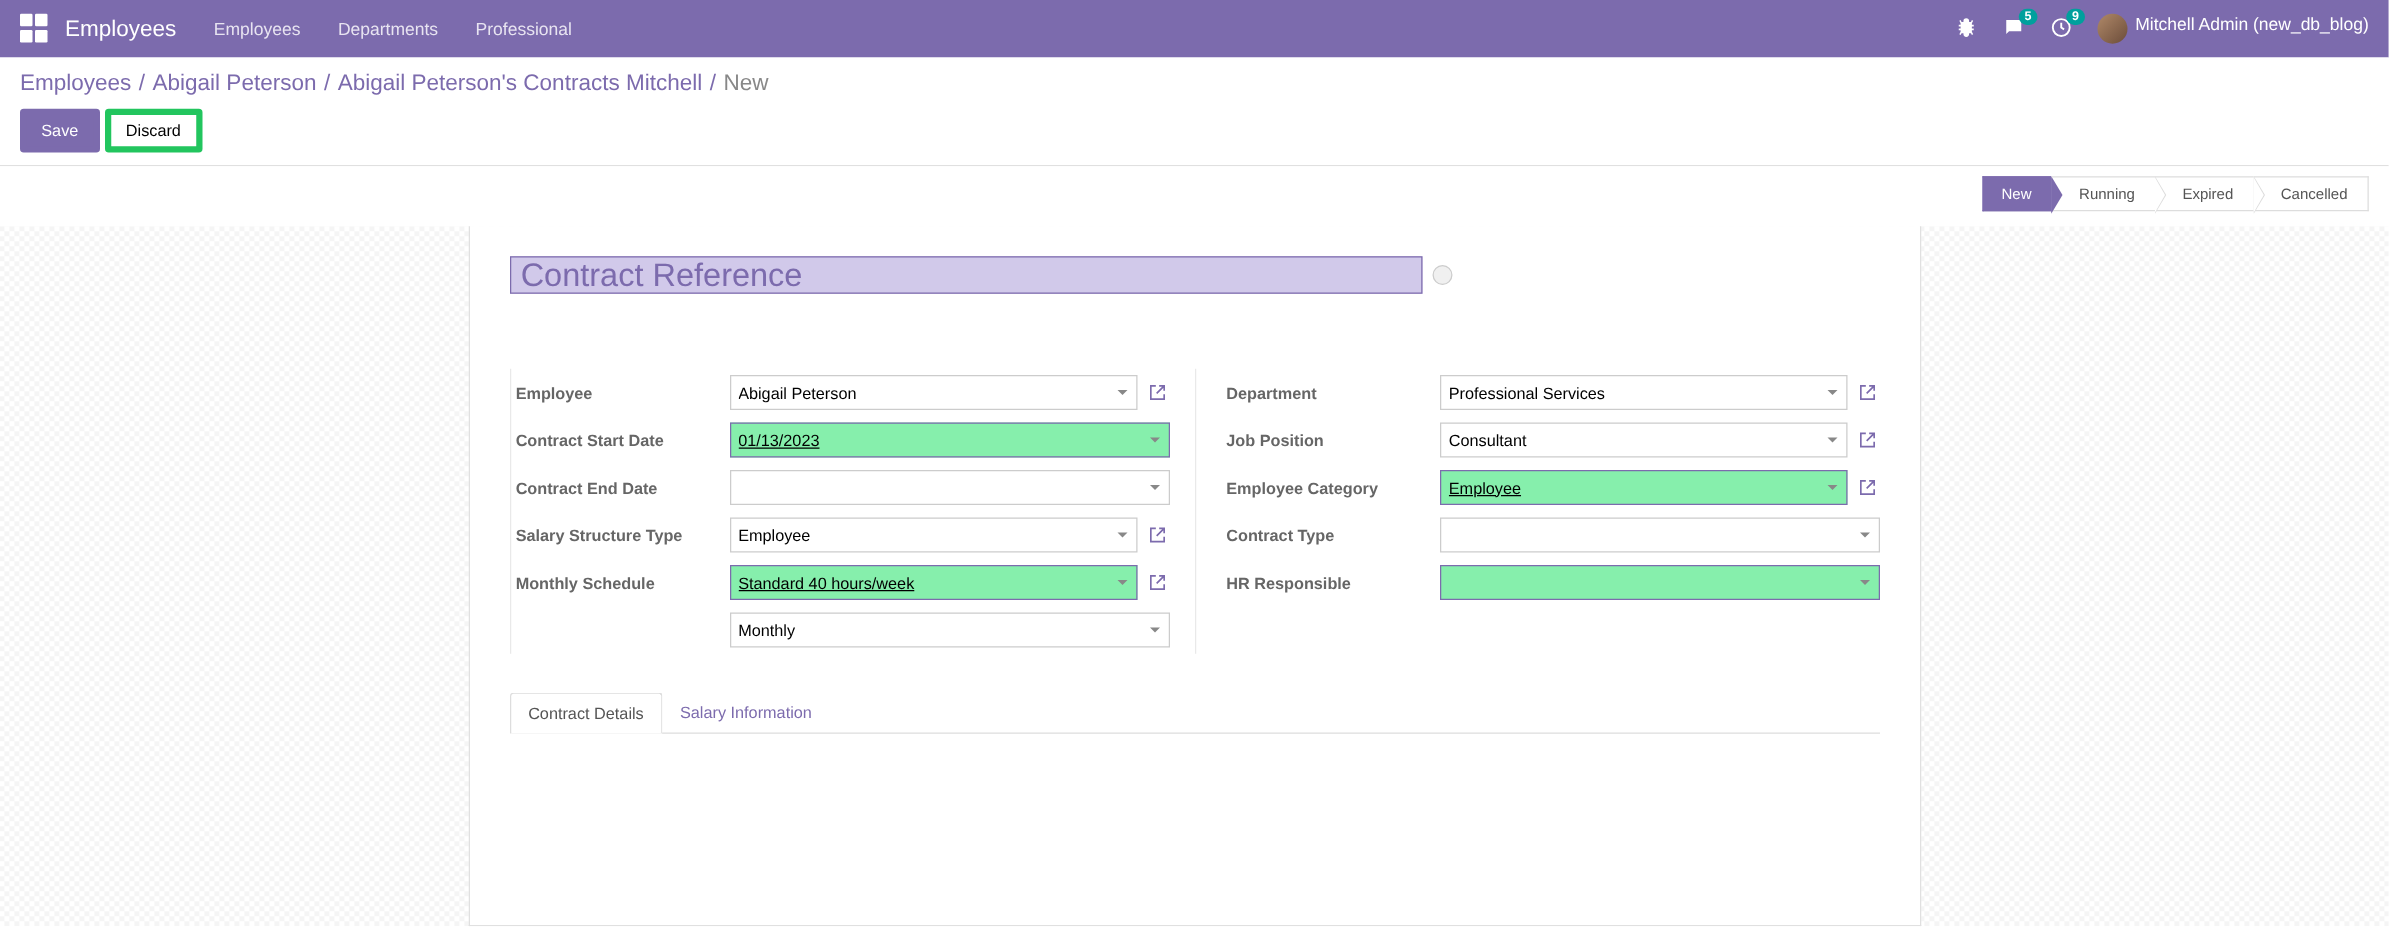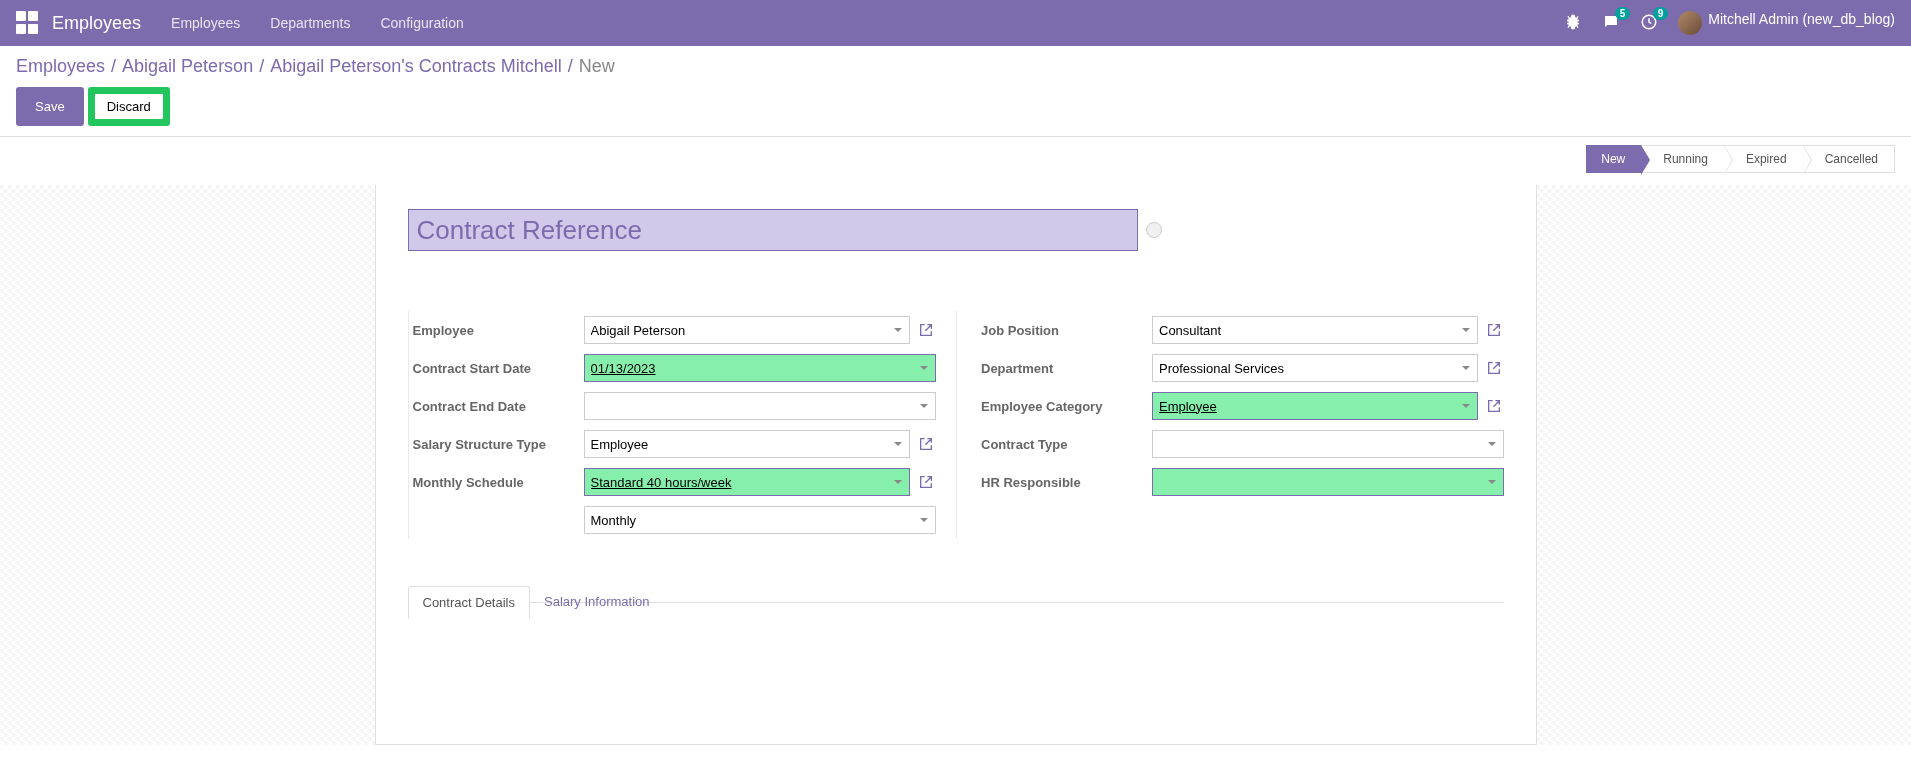--- a/index.html
+++ b/index.html
@@ -19,78 +19,78 @@
     .avatar { width: 24px; height: 24px; border-radius: 50%; background: linear-gradient(135deg, #b08968, #6b4c3a); margin-right: 6px; }
     .user { display: flex; color: #fff; font-size: 14px; cursor: pointer; }
     
     
     .control-panel { padding: 10px 16px 0 16px; border-bottom: 1px solid #e0e0e0; background: #fff; }
     .breadcrumb { font-size: 18px; color: #7c6bad; display: flex; align-items: center; gap: 6px; flex-wrap: wrap; }
     .breadcrumb a { color: #7c6bad; text-decoration: none; cursor: pointer; }
     .breadcrumb .sep { color: #7c6bad; }
     .breadcrumb .current { color: #888; }
     .actions { margin-top: 10px; margin-bottom: 10px; display: flex; gap: 4px; }
-    .btn { padding: 5px 12px; font-size: 13px; border: 7px solid #22c55e; background: #fff; cursor: pointer; border-radius: 3px; }
+    .btn { padding: 5px 12px; font-size: 13px; border: 5px solid #22c55e; background: #fff; cursor: pointer; border-radius: 3px; }
     .btn-primary { background: #7c6bad; color: #fff; border-color: #7c6bad; }
     
     
     .statusbar-row { display: flex; justify-content: flex-end; padding: 8px 16px 12px 16px; background: #fff; }
     .statusbar { display: flex; }
     .status-step { padding: 6px 16px 6px 22px; background: #fff; color: #555; position: relative; font-size: 12px; cursor: pointer; border-top: 1px solid #ddd; border-bottom: 1px solid #ddd; }
     .status-step:first-child { border-left: 1px solid #ddd; padding-left: 14px; }
     .status-step.active { background: #7c6bad; color: #fff; border-color: #7c6bad; }
     .status-step::after { content: ''; position: absolute; right: -8px; top: 0; width: 0; height: 0; border-top: 14px solid transparent; border-bottom: 14px solid transparent; border-left: 8px solid #fff; z-index: 2; }
     .status-step::before { content: ''; position: absolute; right: -9px; top: -1px; width: 0; height: 0; border-top: 15px solid transparent; border-bottom: 15px solid transparent; border-left: 9px solid #ddd; z-index: 1; }
     .status-step.active::after { border-left-color: #7c6bad; }
     .status-step.active::before { border-left-color: #7c6bad; }
     .status-step:last-child::after, .status-step:last-child::before { display: none; }
     .status-step:last-child { border-right: 1px solid #ddd; }
     
     
     .main-bg { background: repeating-conic-gradient(#f5f5f5 0% 25%, #fff 0% 50%) 50% / 8px 8px; padding: 0; min-height: 560px; }
     .form-sheet { background: #fff; max-width: 1162px; margin: 0 auto; padding: 24px 32px; border: 1px solid #e0e0e0; border-top: none; min-height: 560px; }
     
     .title-row { display: flex; align-items: center; gap: 8px; margin-bottom: 60px; }
-    .title-input { flex: 0 0 730px; font-size: 26px; padding: 2px 8px; color: #7c6bad; border: 1px solid #7c6bad; background: #d1c9ea; height: 42px; }
+    .title-input { flex: 0 0 730px; font-size: 26px; padding: 2px 8px; color: #7c6bad; border: 1px solid #7c6bad; background: #d1c9ea; height: 30px; }
     .title-input::placeholder { color: #7c6bad; }
     .kanban-dot { width: 16px; height: 16px; border-radius: 50%; border: 1px solid #ccc; background: #f0f0f0; cursor: pointer; }
     
     .form-grid { display: grid; grid-template-columns: 1fr 1fr; gap: 0 40px; border-left: 1px solid #e9e9e9; }
     .col { display: flex; flex-direction: column; }
     .col.right { border-left: 1px solid #e9e9e9; padding-left: 20px; margin-left: -20px; }
     .field-row { display: flex; align-items: center; min-height: 38px; }
     .field-label { width: 175px; font-weight: bold; color: #666; font-size: 13px; flex-shrink: 0; padding-left: 4px; }
     .field-widget { flex: 1; display: flex; align-items: center; gap: 6px; }
     .input, .select { width: 100%; height: 28px; padding: 2px 20px 2px 6px; border: 1px solid #ccc; font-size: 13px; background: #fff; position: relative; }
     .input.highlight { background: #86efac; border-color: #7c6bad; text-decoration: underline; }
     .dropdown-wrap { position: relative; flex: 1; }
     .dropdown-wrap::after { content: ''; position: absolute; right: 8px; top: 50%; margin-top: -2px; border-left: 4px solid transparent; border-right: 4px solid transparent; border-top: 4px solid #888; pointer-events: none; }
     .ext-link { width: 20px; height: 20px; cursor: pointer; display: flex; align-items: center; justify-content: center; color: #7c6bad; flex-shrink: 0; }
     .ext-link svg { width: 16px; height: 16px; }
     
     
     .tabs { margin-top: 30px; border-bottom: 1px solid #ddd; display: flex; }
-    .tab { padding: 8px 14px; cursor: pointer; color: #7c6bad; font-size: 13px; position: relative; top: 17px; }
+    .tab { padding: 8px 14px; cursor: pointer; color: #7c6bad; font-size: 13px; position: relative; top: 1px; }
     .tab.active { border: 1px solid #ddd; border-bottom: 1px solid #fff; background: #fff; color: #555; border-radius: 3px 3px 0 0; }
   </style>
 </head>
 <body>
 
 <div class="navbar">
   <div class="navbar-apps">
     <span></span>
       <span></span>
       <span></span>
       <span></span>
   </div>
   <div class="navbar-title">Employees</div>
   <div class="navbar-menu">
     <a>Employees</a>
     <a>Departments</a>
-    <a>Configuration</a>
+    <a>Professional</a>
   </div>
   <div class="navbar-right">
     <div class="navbar-icon">
       <svg viewBox="0 0 24 24" fill="currentColor">
           <path d="M12 2a3 3 0 013 3v1h2l1-2 1.4.7L18 7.5V9h2v2h-2v2h2v2h-2v1.5l1.4 2.8-1.4.7-1-2H15v1a3 3 0 01-6 0v-1H7l-1 2-1.4-.7L6 16.5V15H4v-2h2v-2H4V9h2V7.5L4.6 4.7 6 4l1 2h2V5a3 3 0 013-3z"></path>
         </svg>
     </div>
     <div class="navbar-icon">
       <svg viewBox="0 0 24 24" fill="currentColor">
           <path d="M4 4h16v12H7l-3 3V4z"></path>
@@ -194,34 +194,34 @@
         <div class="field-row">
           <div class="field-label"></div>
           <div class="field-widget">
             <div class="dropdown-wrap"><input class="input" value="Monthly" style=""></div>
           </div>
         </div>
       </div>
 
       <div class="col right">
         <div class="field-row">
+          <div class="field-label">Department</div>
+          <div class="field-widget">
+            <div class="dropdown-wrap"><input class="input" value="Professional Services" style=""></div>
+            <div class="ext-link">
+                <svg viewBox="0 0 24 24" fill="none" stroke="currentColor" stroke-width="2">
+                  <path d="M14 4h6v6M20 4l-9 9M10 4H4v16h16v-6"></path>
+                </svg>
+              </div>
+          </div>
+        </div>
+        <div class="field-row">
           <div class="field-label">Job Position</div>
           <div class="field-widget">
             <div class="dropdown-wrap"><input class="input" value="Consultant" style=""></div>
-            <div class="ext-link">
-                <svg viewBox="0 0 24 24" fill="none" stroke="currentColor" stroke-width="2">
-                  <path d="M14 4h6v6M20 4l-9 9M10 4H4v16h16v-6"></path>
-                </svg>
-              </div>
-          </div>
-        </div>
-        <div class="field-row">
-          <div class="field-label">Department</div>
-          <div class="field-widget">
-            <div class="dropdown-wrap"><input class="input" value="Professional Services" style=""></div>
             <div class="ext-link">
                 <svg viewBox="0 0 24 24" fill="none" stroke="currentColor" stroke-width="2">
                   <path d="M14 4h6v6M20 4l-9 9M10 4H4v16h16v-6"></path>
                 </svg>
               </div>
           </div>
         </div>
         <div class="field-row">
           <div class="field-label">Employee Category</div>
           <div class="field-widget">

